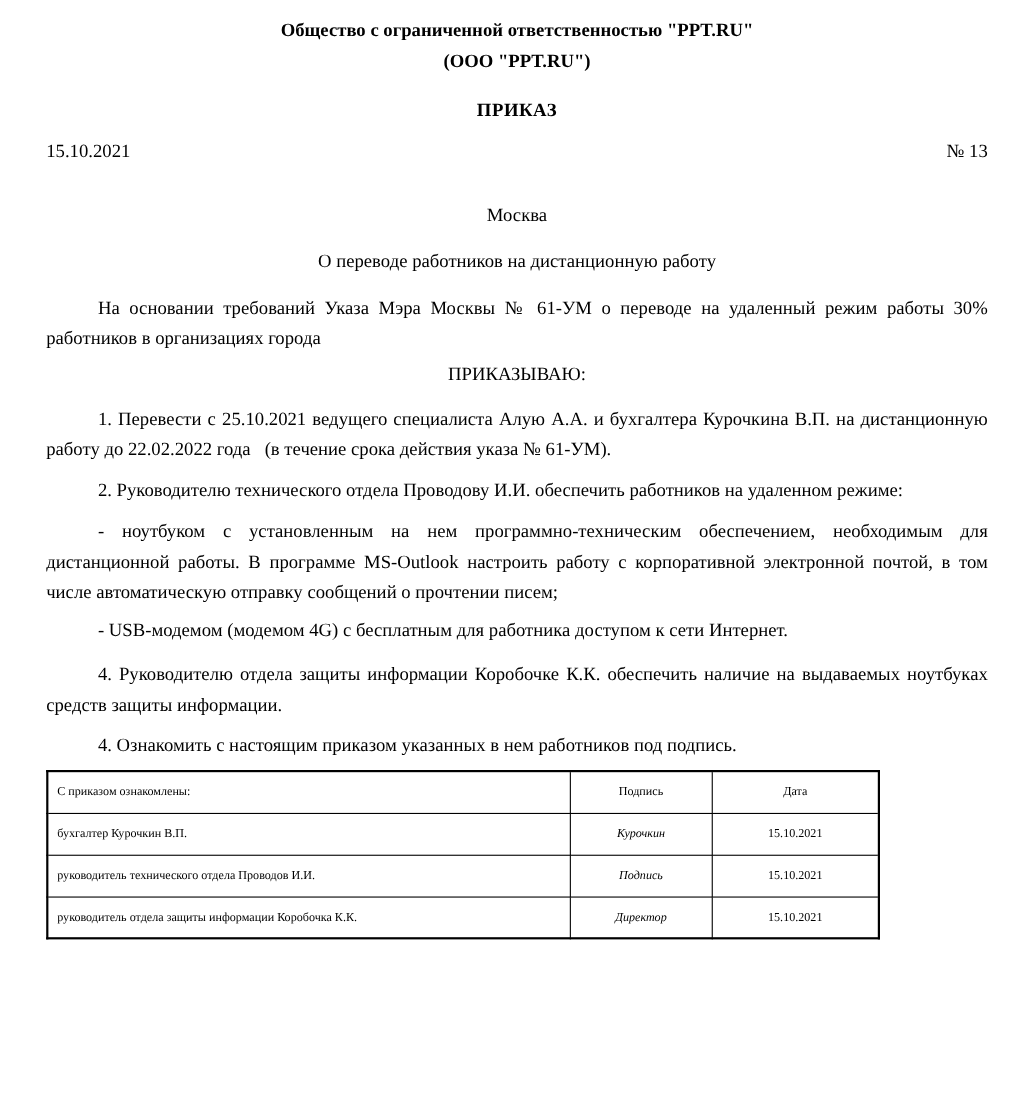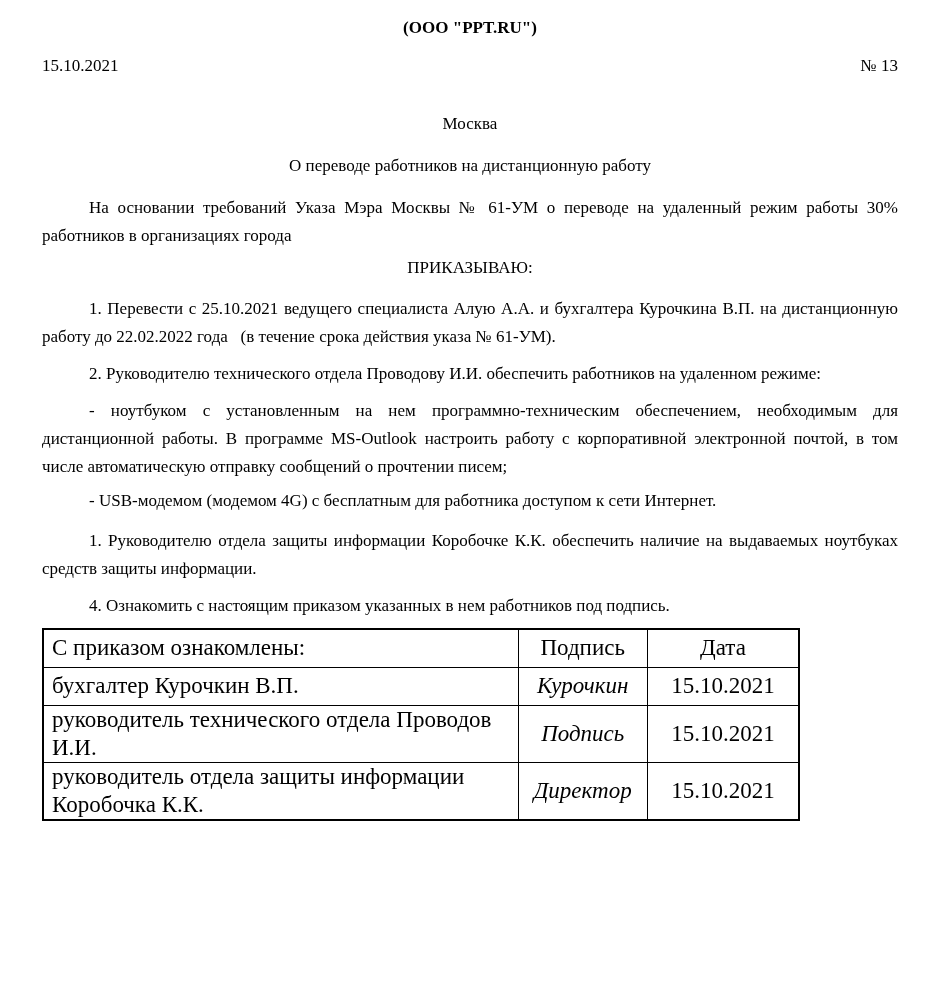--- a/index.html
+++ b/index.html
@@ -51,56 +51,58 @@
     margin-top: 8px;
     border-collapse: collapse;
     border: 2px solid #000000;
     width: 758px;
     table-layout: fixed;
   }
   .ack-table th, .ack-table td {
     border: 1px solid #000000;
     height: 38px;
     font-weight: normal;
-    font-size: 23px;
+    font-size: 11px;
     vertical-align: middle;
   }
   .col-name  { width: 470px; text-align: left; padding-left: 8px; padding-right: 6px; }
   .col-sign  { width: 128px; text-align: center; }
   .col-date  { width: 150px; text-align: center; }
   td.col-sign { font-style: italic; }
 </style>
 </head>
 <body>
 
 <div class="page">
 
   <div class="org-name center bold">
+    <div>Общество с ограниченной ответственностью "PPT.RU"</div>
     <div>(ООО "PPT.RU")</div>
   </div>
 
+  <div class="doc-type center bold">ПРИКАЗ</div>
 
   <div class="meta-row">
     <span>15.10.2021</span>
     <span>№ 13</span>
   </div>
 
   <div class="city center">Москва</div>
 
   <div class="subject center">О переводе работников на дистанционную работу</div>
 
   <p class="preamble justify indent">На основании требований Указа Мэра Москвы № 61-УМ о переводе на удаленный режим работы 30% работников в организациях города</p>
 
   <div class="order-word">ПРИКАЗЫВАЮ:</div>
 
   <p class="item-1 justify indent">1. Перевести с 25.10.2021 ведущего специалиста Алую А.А. и бухгалтера Курочкина В.П. на дистанционную работу до 22.02.2022 года&nbsp;&nbsp; (в течение срока действия указа № 61-УМ).</p>
   <p class="item-2 justify indent">2. Руководителю технического отдела Проводову И.И. обеспечить работников на удаленном режиме:</p>
   <p class="item-3 justify indent">- ноутбуком с установленным на нем программно-техническим обеспечением, необходимым для дистанционной работы. В программе MS-Outlook настроить работу с корпоративной электронной почтой, в том числе автоматическую отправку сообщений о прочтении писем;</p>
   <p class="item-4 justify indent">- USB-модемом (модемом 4G) с бесплатным для работника доступом к сети Интернет.</p>
-  <p class="item-5 justify indent">1. Руководителю отдела защиты информации Коробочке К.К. обеспечить наличие на выдаваемых ноутбуках средств защиты информации.</p>
+  <p class="item-5 justify indent">4. Руководителю отдела защиты информации Коробочке К.К. обеспечить наличие на выдаваемых ноутбуках средств защиты информации.</p>
   <p class="item-6 justify indent">4. Ознакомить с настоящим приказом указанных в нем работников под подпись.</p>
 
 
   <table class="ack-table">
     <thead>
       <tr>
         <th class="col-name">С приказом ознакомлены:</th>
         <th class="col-sign">Подпись</th>
         <th class="col-date">Дата</th>
       </tr>

